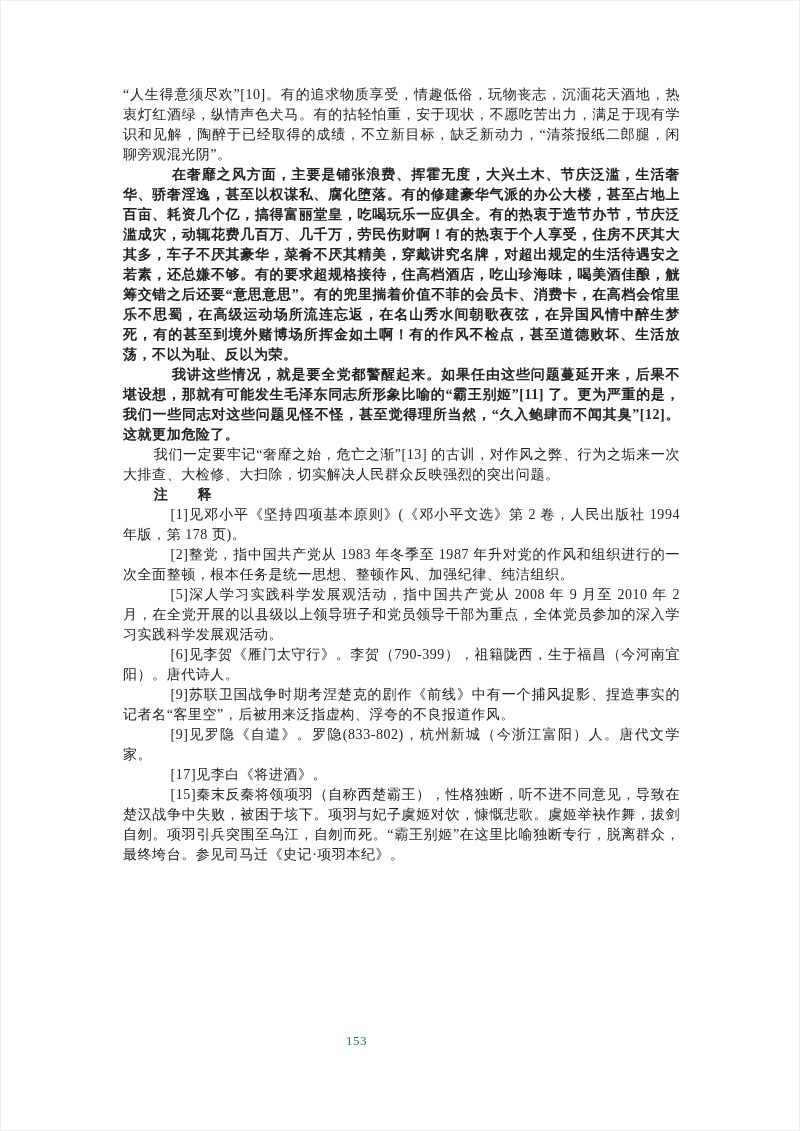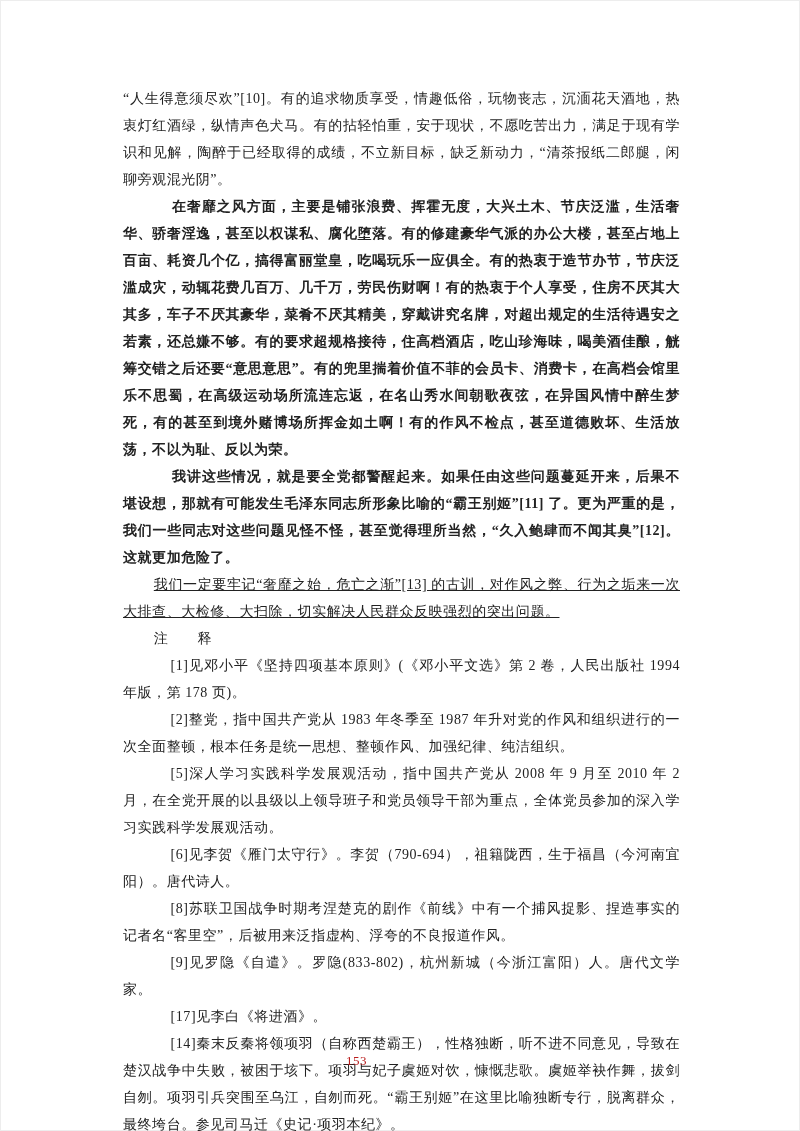--- a/index.html
+++ b/index.html
@@ -25,58 +25,57 @@
   }
   .text-block {
     position: absolute;
     left: 122px;
     top: 84px;
     width: 557px;
   }
   .text-block p {
     margin: 0;
     font-size: 14px;
-    line-height: 27px;
+    line-height: 20px;
     letter-spacing: 0.55px;
     text-align: justify;
     word-break: break-all;
   }
   .no-indent   { text-indent: 0; }
   .indent-lg   { text-indent: 3.5em; font-weight: bold; }
-  .indent-sm   { text-indent: 2.2em; text-decoration: underline; }
+  .indent-sm   { text-indent: 2.2em; }
   .notes-heading {
-    font-weight: normal;
+    font-weight: bold;
     text-indent: 2.2em;
   }
   .note { text-indent: 3.4em; }
   .page-number {
     position: absolute;
     left: 0;
     top: 1032px;
     width: 711px;
     text-align: center;
     font-size: 13px;
     letter-spacing: 0.5px;
-    color: #b91c1c;
-    margin-top: 20px;
+    color: #15803d;
   }
 </style>
 </head>
 <body>
 
 <div class="sheet">
   <div class="text-block">
     <p class="no-indent">“人生得意须尽欢”[10]。有的追求物质享受，情趣低俗，玩物丧志，沉湎花天酒地，热衷灯红酒绿，纵情声色犬马。有的拈轻怕重，安于现状，不愿吃苦出力，满足于现有学识和见解，陶醉于已经取得的成绩，不立新目标，缺乏新动力，“清茶报纸二郎腿，闲聊旁观混光阴”。</p>
     <p class="indent-lg">在奢靡之风方面，主要是铺张浪费、挥霍无度，大兴土木、节庆泛滥，生活奢华、骄奢淫逸，甚至以权谋私、腐化堕落。有的修建豪华气派的办公大楼，甚至占地上百亩、耗资几个亿，搞得富丽堂皇，吃喝玩乐一应俱全。有的热衷于造节办节，节庆泛滥成灾，动辄花费几百万、几千万，劳民伤财啊！有的热衷于个人享受，住房不厌其大其多，车子不厌其豪华，菜肴不厌其精美，穿戴讲究名牌，对超出规定的生活待遇安之若素，还总嫌不够。有的要求超规格接待，住高档酒店，吃山珍海味，喝美酒佳酿，觥筹交错之后还要“意思意思”。有的兜里揣着价值不菲的会员卡、消费卡，在高档会馆里乐不思蜀，在高级运动场所流连忘返，在名山秀水间朝歌夜弦，在异国风情中醉生梦死，有的甚至到境外赌博场所挥金如土啊！有的作风不检点，甚至道德败坏、生活放荡，不以为耻、反以为荣。</p>
     <p class="indent-lg">我讲这些情况，就是要全党都警醒起来。如果任由这些问题蔓延开来，后果不堪设想，那就有可能发生毛泽东同志所形象比喻的“霸王别姬”[11] 了。更为严重的是，我们一些同志对这些问题见怪不怪，甚至觉得理所当然，“久入鲍肆而不闻其臭”[12]。这就更加危险了。</p>
     <p class="indent-sm">我们一定要牢记“奢靡之始，危亡之渐”[13] 的古训，对作风之弊、行为之垢来一次大排查、大检修、大扫除，切实解决人民群众反映强烈的突出问题。</p>
     <p class="notes-heading">注　　释</p>
     <p class="note">[1]见邓小平《坚持四项基本原则》(《邓小平文选》第 2 卷，人民出版社 1994 年版，第 178 页)。</p>
     <p class="note">[2]整党，指中国共产党从 1983 年冬季至 1987 年升对党的作风和组织进行的一次全面整顿，根本任务是统一思想、整顿作风、加强纪律、纯洁组织。</p>
     <p class="note">[5]深人学习实践科学发展观活动，指中国共产党从 2008 年 9 月至 2010 年 2 月，在全党开展的以县级以上领导班子和党员领导干部为重点，全体党员参加的深入学习实践科学发展观活动。</p>
-    <p class="note">[6]见李贺《雁门太守行》。李贺（790-694），祖籍陇西，生于福昌（今河南宜阳）。唐代诗人。</p>
-    <p class="note">[8]苏联卫国战争时期考涅楚克的剧作《前线》中有一个捕风捉影、捏造事实的记者名“客里空”，后被用来泛指虚构、浮夸的不良报道作风。</p>
+    <p class="note">[6]见李贺《雁门太守行》。李贺（790-399），祖籍陇西，生于福昌（今河南宜阳）。唐代诗人。</p>
+    <p class="note">[9]苏联卫国战争时期考涅楚克的剧作《前线》中有一个捕风捉影、捏造事实的记者名“客里空”，后被用来泛指虚构、浮夸的不良报道作风。</p>
     <p class="note">[9]见罗隐《自遣》。罗隐(833-802)，杭州新城（今浙江富阳）人。唐代文学家。</p>
     <p class="note">[17]见李白《将进酒》。</p>
-    <p class="note">[14]秦末反秦将领项羽（自称西楚霸王），性格独断，听不进不同意见，导致在楚汉战争中失败，被困于垓下。项羽与妃子虞姬对饮，慷慨悲歌。虞姬举袂作舞，拔剑自刎。项羽引兵突围至乌江，自刎而死。“霸王别姬”在这里比喻独断专行，脱离群众，最终垮台。参见司马迁《史记·项羽本纪》。</p>
+    <p class="note">[15]秦末反秦将领项羽（自称西楚霸王），性格独断，听不进不同意见，导致在楚汉战争中失败，被困于垓下。项羽与妃子虞姬对饮，慷慨悲歌。虞姬举袂作舞，拔剑自刎。项羽引兵突围至乌江，自刎而死。“霸王别姬”在这里比喻独断专行，脱离群众，最终垮台。参见司马迁《史记·项羽本纪》。</p>
   </div>
   <div class="page-number">153</div>
 </div>
 
 </body></html>

